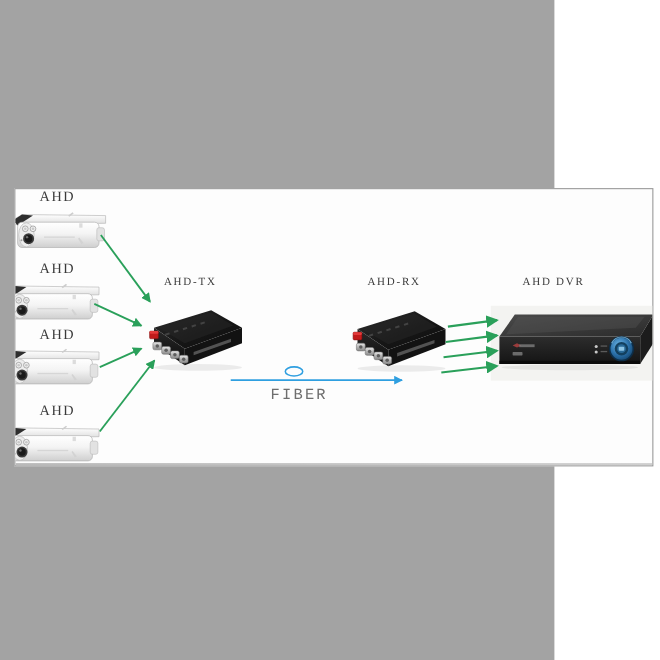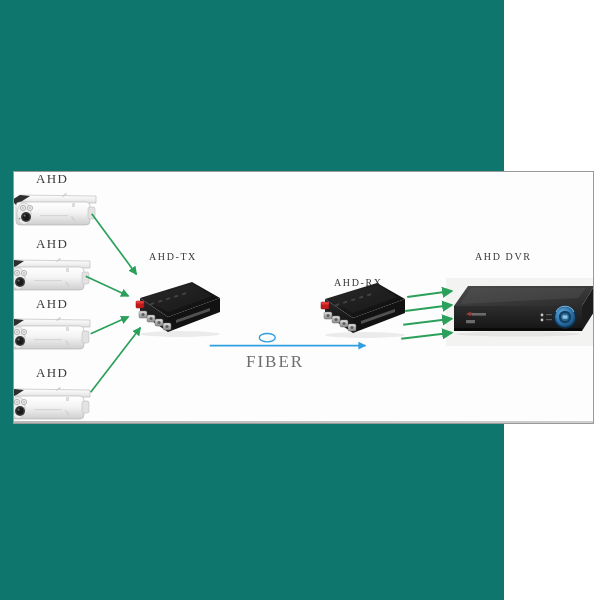--- a/index.html
+++ b/index.html
@@ -5,21 +5,21 @@
   html, body {
     margin: 0; padding: 0;
     width: 600px; height: 600px;
     background: #ffffff;
     font-family: "Liberation Serif", serif;
     overflow: hidden;
   }
   #stage {
     position: relative;
     width: 504px; height: 600px;
-    background: #0f766e;
+    background: #a3a3a3;
   }
   
   #frame {
     position: absolute;
     left: 13px; top: 171px;
     width: 581px; height: 253px;
     background: #fdfdfd;
     border: 1px solid #9a9a9a;
     box-sizing: border-box;
     overflow: hidden;
@@ -46,22 +46,22 @@
     position: absolute;
     width: 92px; height: 40px;
   }
 
   
   .ov { position:absolute; left:0; top:0; width:100%; height:100%; pointer-events:none; }
 
   
   .fiber-label{
     position:absolute;
-    font-family:Liberation Serif, serif;
-    font-size:17px;
+    font-family:Liberation Mono, monospace;
+    font-size:14px;
     letter-spacing:2px;
     color:#6e6e6e;
   }
 </style>
 </head>
 <body>
 
 <div id="stage">
   <div id="frame">
 
@@ -227,21 +227,21 @@
           <rect x="41" y="43" width="8" height="7" rx="1.6" fill="url(#bncG)" stroke="#6f6f6f" stroke-width="0.5"></rect>
           <circle cx="45" cy="46.5" r="1.6" fill="#5e5e5e"></circle>
           <rect x="49" y="47" width="8" height="7" rx="1.6" fill="url(#bncG)" stroke="#6f6f6f" stroke-width="0.5"></rect>
           <circle cx="53" cy="50.5" r="1.6" fill="#5e5e5e"></circle>
         </g>
 
         <ellipse cx="66" cy="58" rx="40" ry="3" fill="#000" opacity="0.07"></ellipse>
       </svg>
     </div>
 
-    <div class="lbl big" style="left:320px; top:79px;margin-top:26px;">AHD-RX</div>
+    <div class="lbl big" style="left:320px; top:79px;">AHD-RX</div>
     <div style="position:absolute; left:285px; top:105px; width:110px; height:75px;">
       <svg viewBox="0 0 110 75" width="110" height="75">
         <path d="M26 22 L78 6 L106 22 L54 41 Z" fill="url(#boxTop)"></path>
         <path d="M26 22 L54 41 L54 56 L26 37 Z" fill="url(#boxFront)"></path>
         <path d="M54 41 L106 22 L106 36 L54 56 Z" fill="#121212"></path>
         <path d="M30 22 L78 8 L98 20 L54 36 Z" fill="#262626" opacity="0.55"></path>
         <g opacity="0.85">
           <rect x="36" y="27.5" width="4" height="1.8" fill="#4a4a4a" transform="rotate(-19 36 27.5)"></rect>
           <rect x="44" y="25" width="4" height="1.8" fill="#4a4a4a" transform="rotate(-19 44 25)"></rect>
           <rect x="52" y="22.5" width="4" height="1.8" fill="#4a4a4a" transform="rotate(-19 52 22.5)"></rect>

